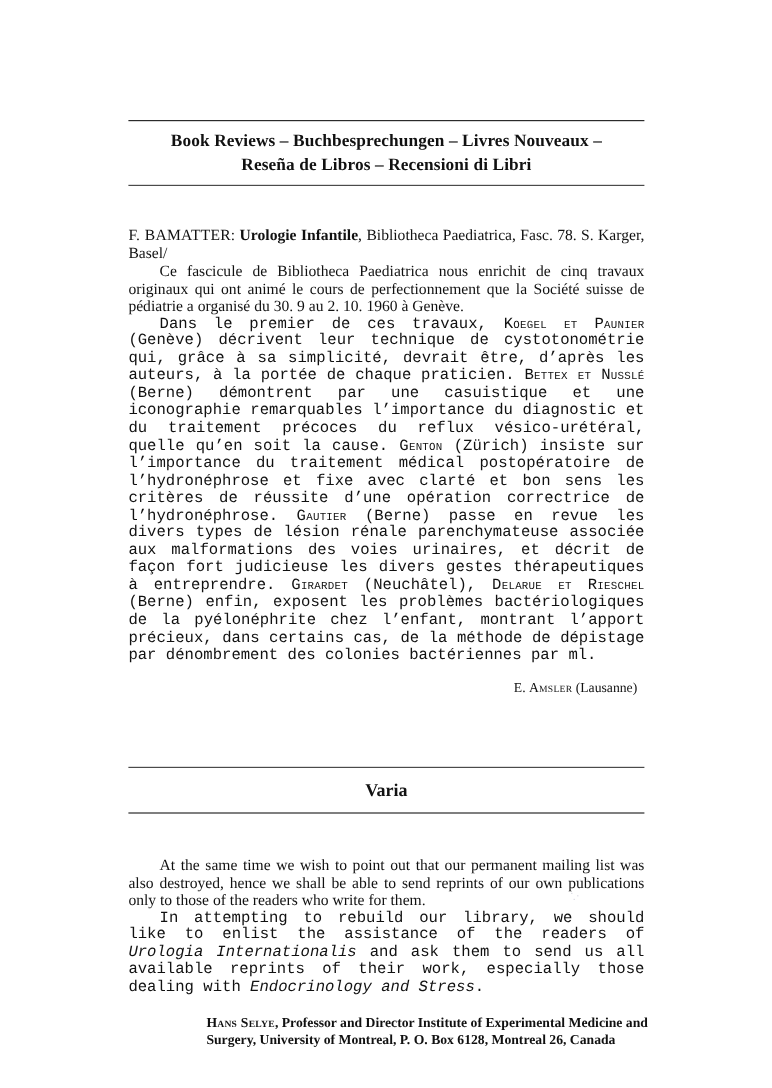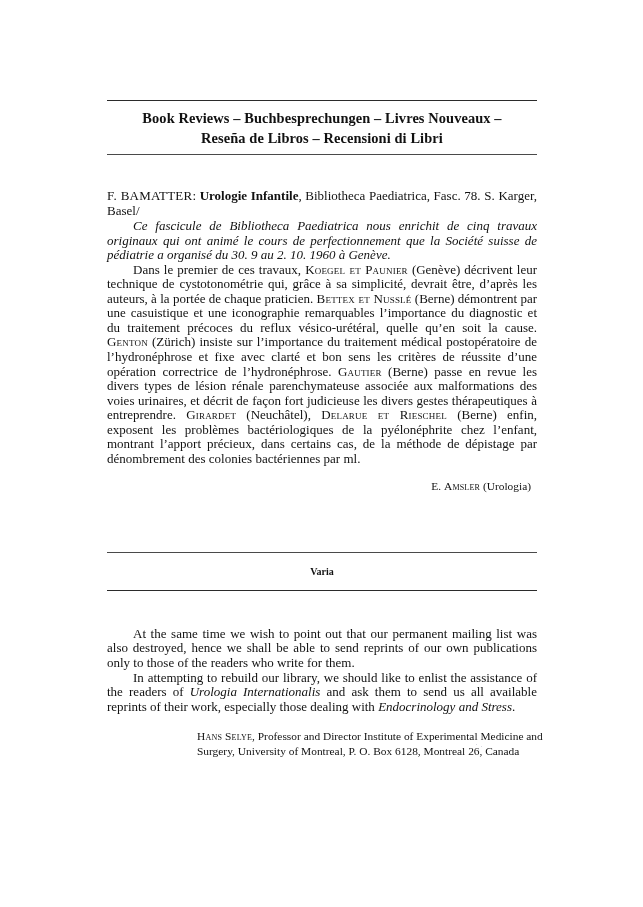--- a/index.html
+++ b/index.html
@@ -50,21 +50,21 @@
     line-height: 20px;
     letter-spacing: 0.1px;
     padding: 7px 0 6px 0;
     white-space: pre-line;
   }
 
   .varia-block { margin-top: 58px; }
   .varia-title {
     text-align: center;
     font-weight: bold;
-    font-size: 10px;
+    font-size: 15px;
     line-height: 20px;
     padding: 9px 0 8px 0;
   }
 
   
   .body-text {
     font-size: 13px;
     line-height: 14.55px;
     text-align: justify;
     text-justify: inter-word;
@@ -78,40 +78,41 @@
   }
   .citation .cont {
     display: block;
     padding-left: 27px;
   }
 
   p.para {
     margin: 0;
     text-indent: 26px;
   }
-  p.para.first { margin-top: 1px; font-style: italic; }
-  p.para + p.para { margin-top: 0; }
+  p.para.first { margin-top: 1px; }
+  p.para + p.para { margin-top: 0; font-family: Liberation Mono, monospace; }
 
   .reviewer {
     margin-top: 13px;
     text-align: right;
     font-size: 11.4px;
     line-height: 14.5px;
     padding-right: 6px;
   }
 
   .varia-body { margin-top: 36px; }
 
   .signature {
     margin-top: 15px;
-    margin-left: 90px;
+    margin-left: 65px;
     width: 372px;
     font-size: 11.4px;
     line-height: 14.55px;
     text-align: left;
+    font-weight: bold;
   }
 
   
   .sc {
     font-variant: small-caps;
     font-feature-settings: "smcp";
     letter-spacing: 0.2px;
   }
   .bold { font-weight: bold; }
   .ital { font-style: italic; }
@@ -139,21 +140,21 @@
   <div class="body-text citation">
     <span class="sc">F. BAMATTER</span><span>: </span><span class="bold">Urologie Infantile</span><span>, Bibliotheca Paediatrica, Fasc. 78. S. Karger, Basel/</span>
   </div>
 
   <div class="body-text">
     <p class="para first">Ce fascicule de Bibliotheca Paediatrica nous enrichit de cinq travaux originaux qui ont animé le cours de perfectionnement que la Société suisse de pédiatrie a organisé du 30. 9 au 2. 10. 1960 à Genève.</p>
 
     <p class="para"><span>Dans le premier de ces travaux, </span><span class="sc">Koegel et Paunier</span><span> (Genève) décrivent leur technique de cystotonométrie qui, grâce à sa simplicité, devrait être, d’après les auteurs, à la portée de chaque praticien. </span><span class="sc">Bettex et Nusslé</span><span> (Berne) démontrent par une casuistique et une iconographie remarquables l’importance du diagnostic et du traitement précoces du reflux vésico-urétéral, quelle qu’en soit la cause. </span><span class="sc">Genton</span><span> (Zürich) insiste sur l’importance du traitement médical postopératoire de l’hydronéphrose et fixe avec clarté et bon sens les critères de réussite d’une opération correctrice de l’hydronéphrose. </span><span class="sc">Gautier</span><span> (Berne) passe en revue les divers types de lésion rénale parenchymateuse associée aux malformations des voies urinaires, et décrit de façon fort judicieuse les divers gestes thérapeutiques à entreprendre. </span><span class="sc">Girardet</span><span> (Neuchâtel), </span><span class="sc">Delarue et Rieschel</span><span> (Berne) enfin, exposent les problèmes bactériologiques de la pyélonéphrite chez l’enfant, montrant l’apport précieux, dans certains cas, de la méthode de dépistage par dénombrement des colonies bactériennes par ml.</span></p>
   </div>
 
-  <div class="reviewer"><span>E. </span><span class="sc">Amsler</span><span> (Urologia)</span></div>
+  <div class="reviewer"><span>E. </span><span class="sc">Amsler</span><span> (Lausanne)</span></div>
 
   <section class="varia-block">
     <hr class="rule-thin">
     <div class="varia-title">Varia</div>
     <hr class="rule">
   </section>
 
   <div class="body-text varia-body">
 
     <p class="para">At the same time we wish to point out that our permanent mailing list was also destroyed, hence we shall be able to send reprints of our own publications only to those of the readers who write for them.</p>

